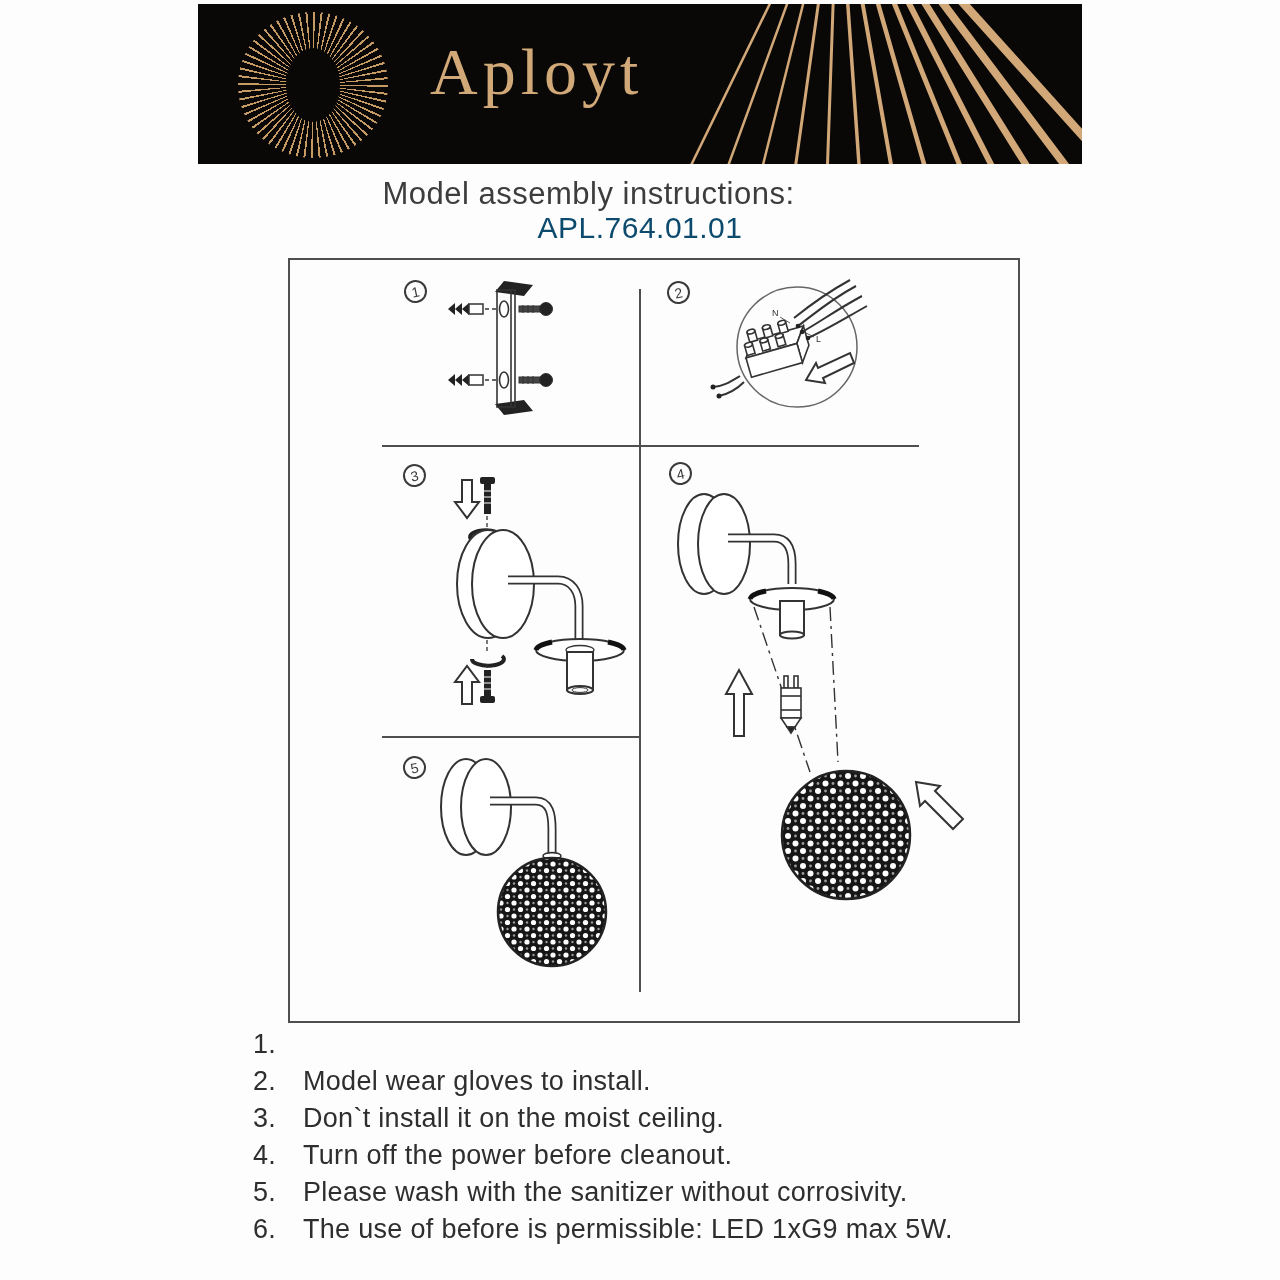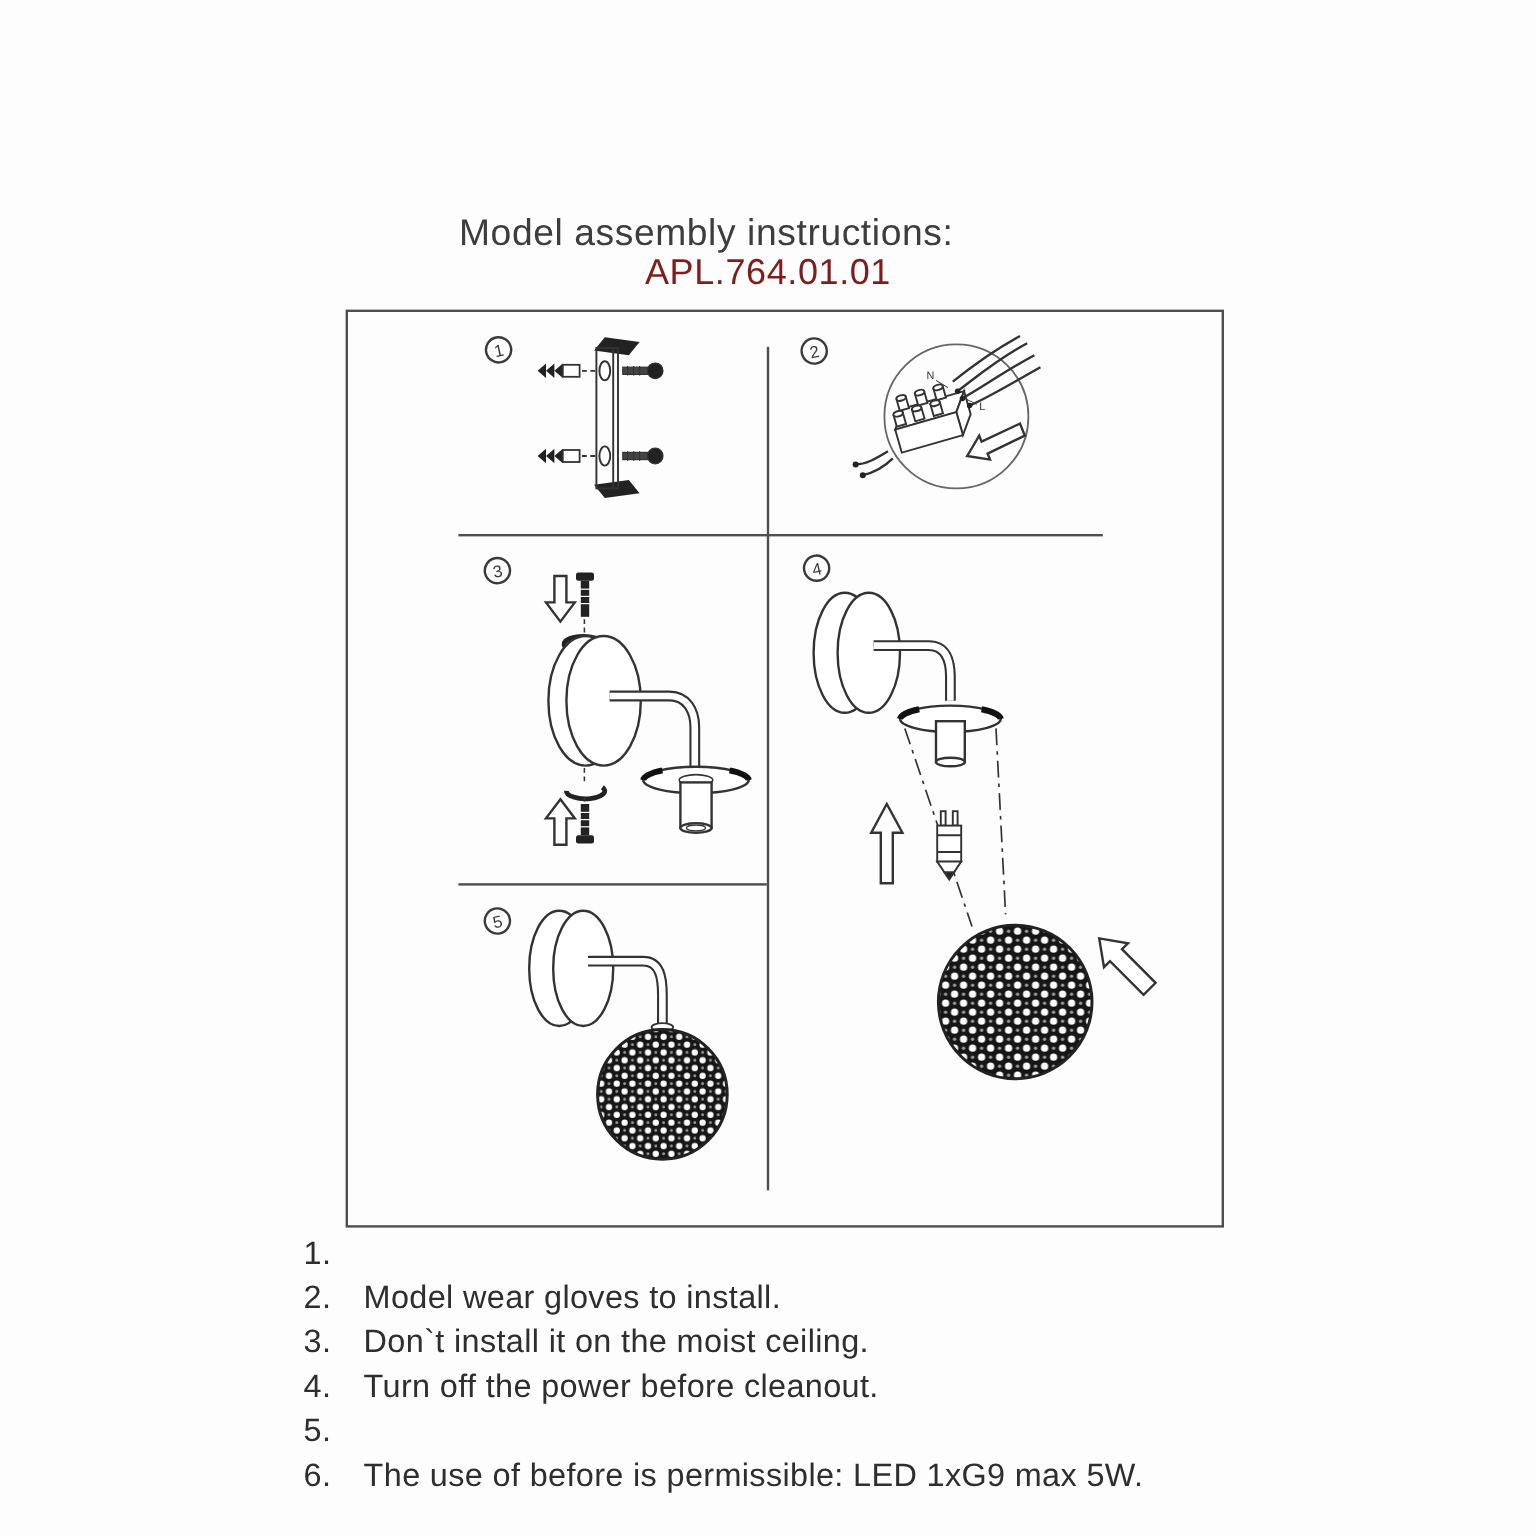--- a/index.html
+++ b/index.html
@@ -27,21 +27,21 @@
     font-size:66px; letter-spacing:5px; color:#d1a978;
   }
   .fan { position:absolute; left:0; top:0; }
   
   .sheet-title {
     position:absolute; left:0; top:176px; width:1177px; text-align:center;
     font-size:31px; color:#3d3d3d; letter-spacing:0.5px;
   }
   .model-number {
     position:absolute; left:0; top:211px; width:1280px; text-align:center;
-    font-size:30px; color:#7f1d1d; letter-spacing:0.5px;
+    font-size:30px; color:#0c4a6e; letter-spacing:0.5px;
   }
   
   .diagram-box {
     position:absolute; left:288px; top:258px; width:732px; height:765px;
     border:2px solid #4f4f4f; background:#fdfdfd;
   }
   .div-v { position:absolute; left:349px; top:29px; width:2px; height:703px; background:#4f4f4f; }
   .div-h1 { position:absolute; left:92px; top:185px; width:537px; height:2px; background:#4f4f4f; }
   .div-h2 { position:absolute; left:92px; top:476px; width:257px; height:2px; background:#4f4f4f; }
   .badge {
@@ -64,20 +64,41 @@
   
   .notes { position:absolute; left:253px; top:1026px; width:830px; list-style:none; }
   .notes li { display:flex; font-size:27px; line-height:37px; color:#2e2e2e; letter-spacing:0.3px; }
   .notes .num { width:50px; flex:0 0 50px; }
 </style>
 </head>
 <body>
 
 <div class="page">
 
+  <header class="banner">
+    <div class="burst"></div>
+    <div class="brand">Aployt</div>
+    <svg class="fan" width="884" height="160" viewBox="0 0 884 160">
+      <g transform="translate(640,-140)" stroke="#d2a878" stroke-linecap="round">
+        <line x1="0" y1="90" x2="0" y2="640" stroke-width="2.5" transform="rotate(26)"></line>
+        <line x1="0" y1="90" x2="0" y2="640" stroke-width="2.5" transform="rotate(20)"></line>
+        <line x1="0" y1="90" x2="0" y2="640" stroke-width="2.5" transform="rotate(14)"></line>
+        <line x1="0" y1="90" x2="0" y2="640" stroke-width="3" transform="rotate(8)"></line>
+        <line x1="0" y1="90" x2="0" y2="640" stroke-width="3" transform="rotate(2)"></line>
+        <line x1="0" y1="90" x2="0" y2="640" stroke-width="3.5" transform="rotate(-4)"></line>
+        <line x1="0" y1="90" x2="0" y2="640" stroke-width="4" transform="rotate(-10)"></line>
+        <line x1="0" y1="90" x2="0" y2="640" stroke-width="4.5" transform="rotate(-16)"></line>
+        <line x1="0" y1="90" x2="0" y2="640" stroke-width="5" transform="rotate(-22)"></line>
+        <line x1="0" y1="90" x2="0" y2="640" stroke-width="6" transform="rotate(-27)"></line>
+        <line x1="0" y1="90" x2="0" y2="640" stroke-width="7" transform="rotate(-32)"></line>
+        <line x1="0" y1="90" x2="0" y2="640" stroke-width="8" transform="rotate(-37)"></line>
+        <line x1="0" y1="90" x2="0" y2="640" stroke-width="8.5" transform="rotate(-42)"></line>
+      </g>
+    </svg>
+  </header>
 
   <div class="sheet-title">Model assembly instructions:</div>
   <div class="model-number">APL.764.01.01</div>
 
   <section class="diagram-box">
     <div class="div-v"></div>
     <div class="div-h1"></div>
     <div class="div-h2"></div>
 
     <span class="badge b1">1</span>
@@ -285,20 +306,21 @@
     <li>
       <span class="num">3.</span>
       <span class="txt">Don`t install it on the moist ceiling.</span>
     </li>
     <li>
       <span class="num">4.</span>
       <span class="txt">Turn off the power before cleanout.</span>
     </li>
     <li>
       <span class="num">5.</span>
+      <span class="txt">Please wash with the sanitizer without corrosivity.</span>
     </li>
     <li>
       <span class="num">6.</span>
       <span class="txt">The use of before is permissible: LED 1xG9 max 5W.</span>
     </li>
   </ol>
 
 </div>
 
 </body></html>

